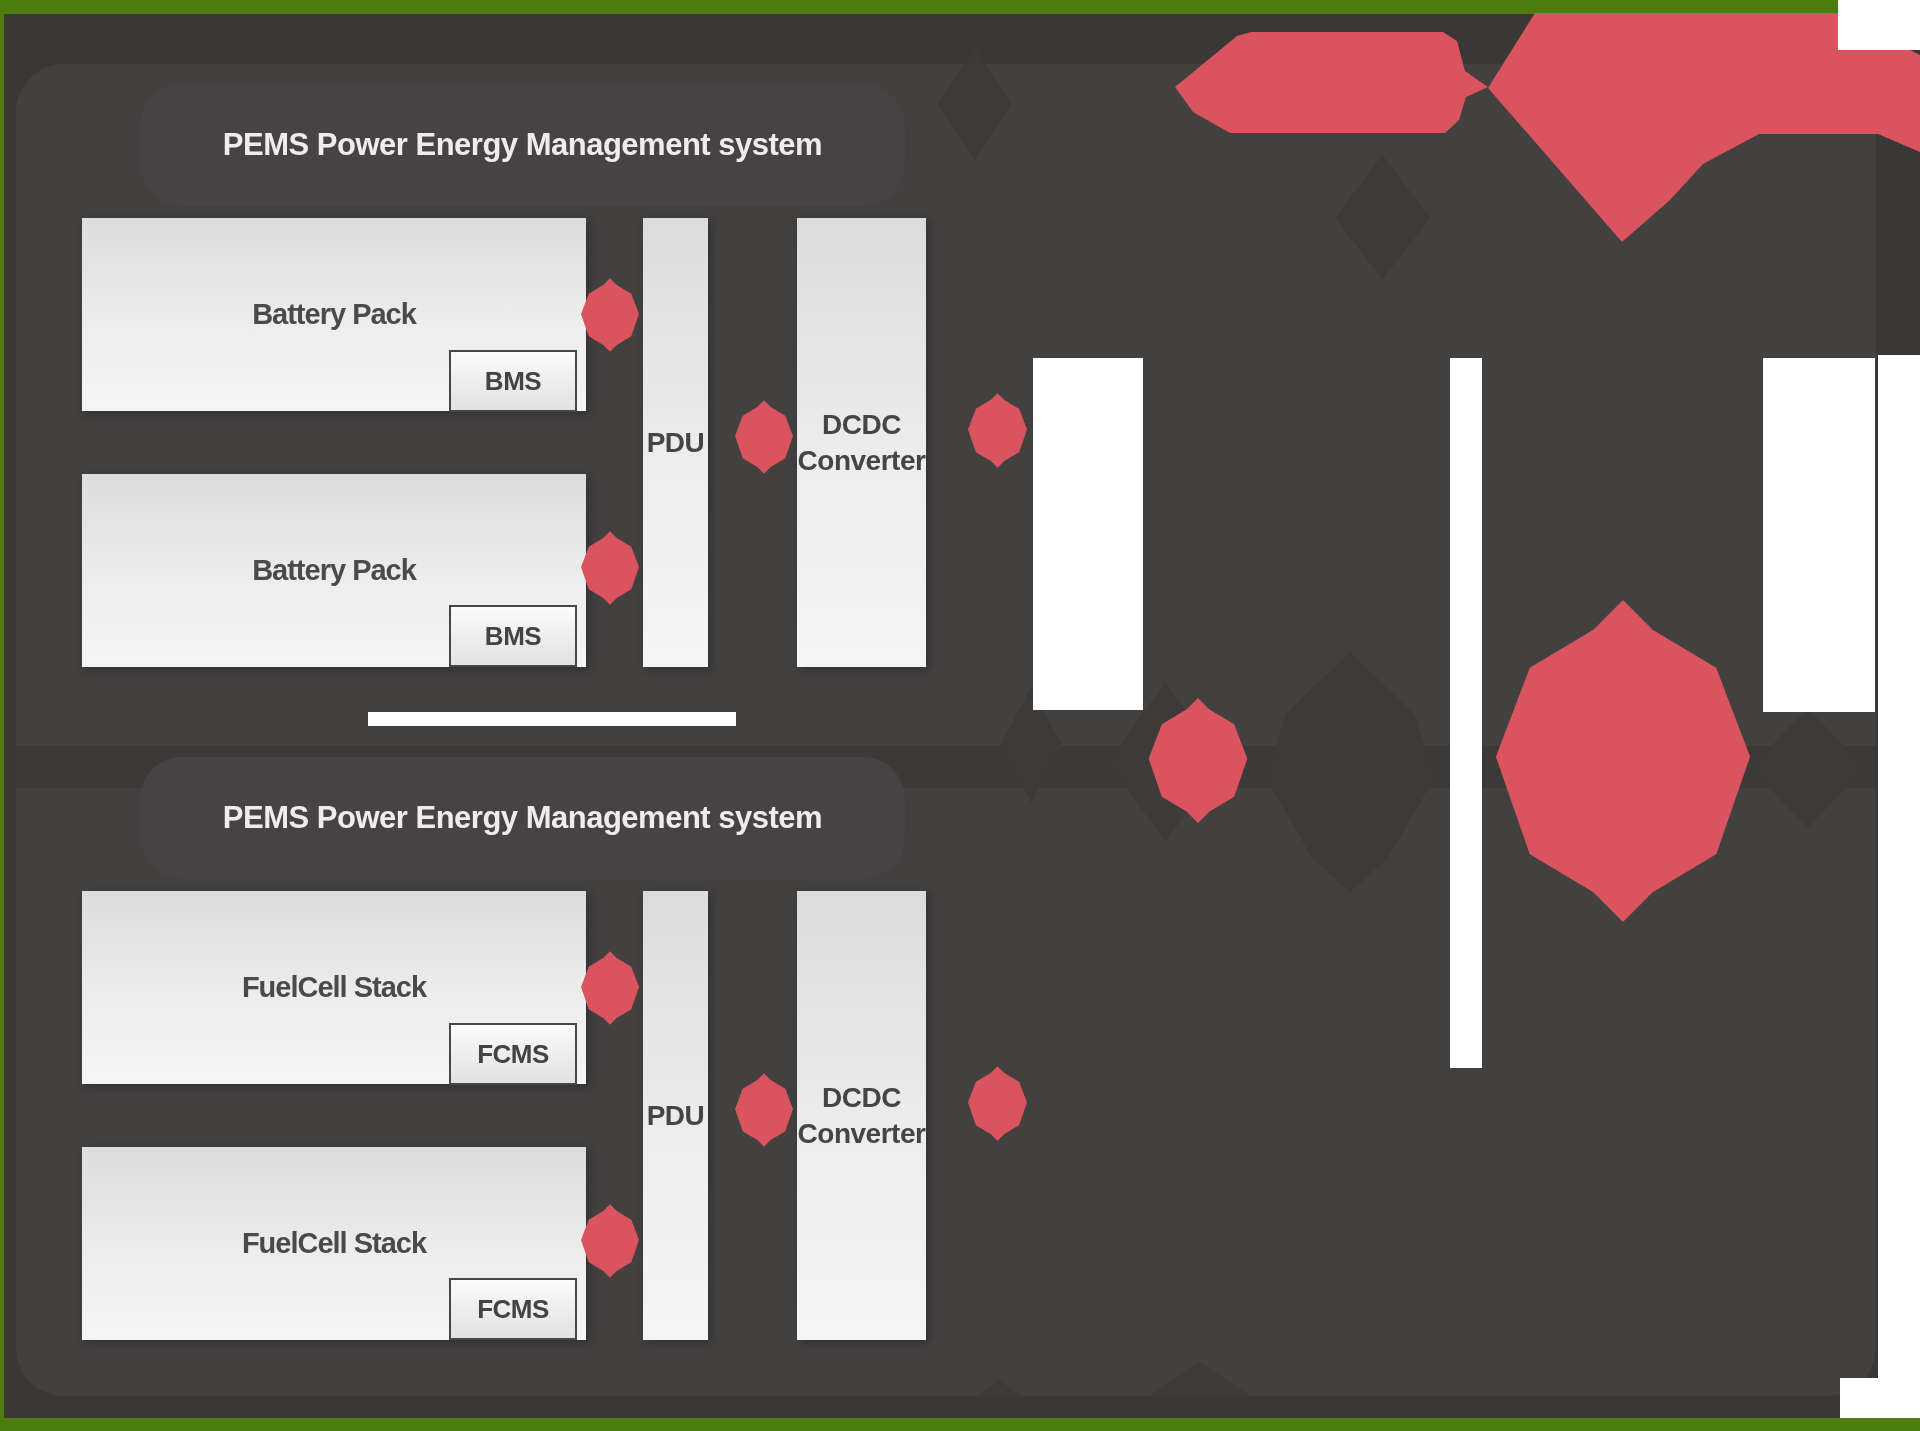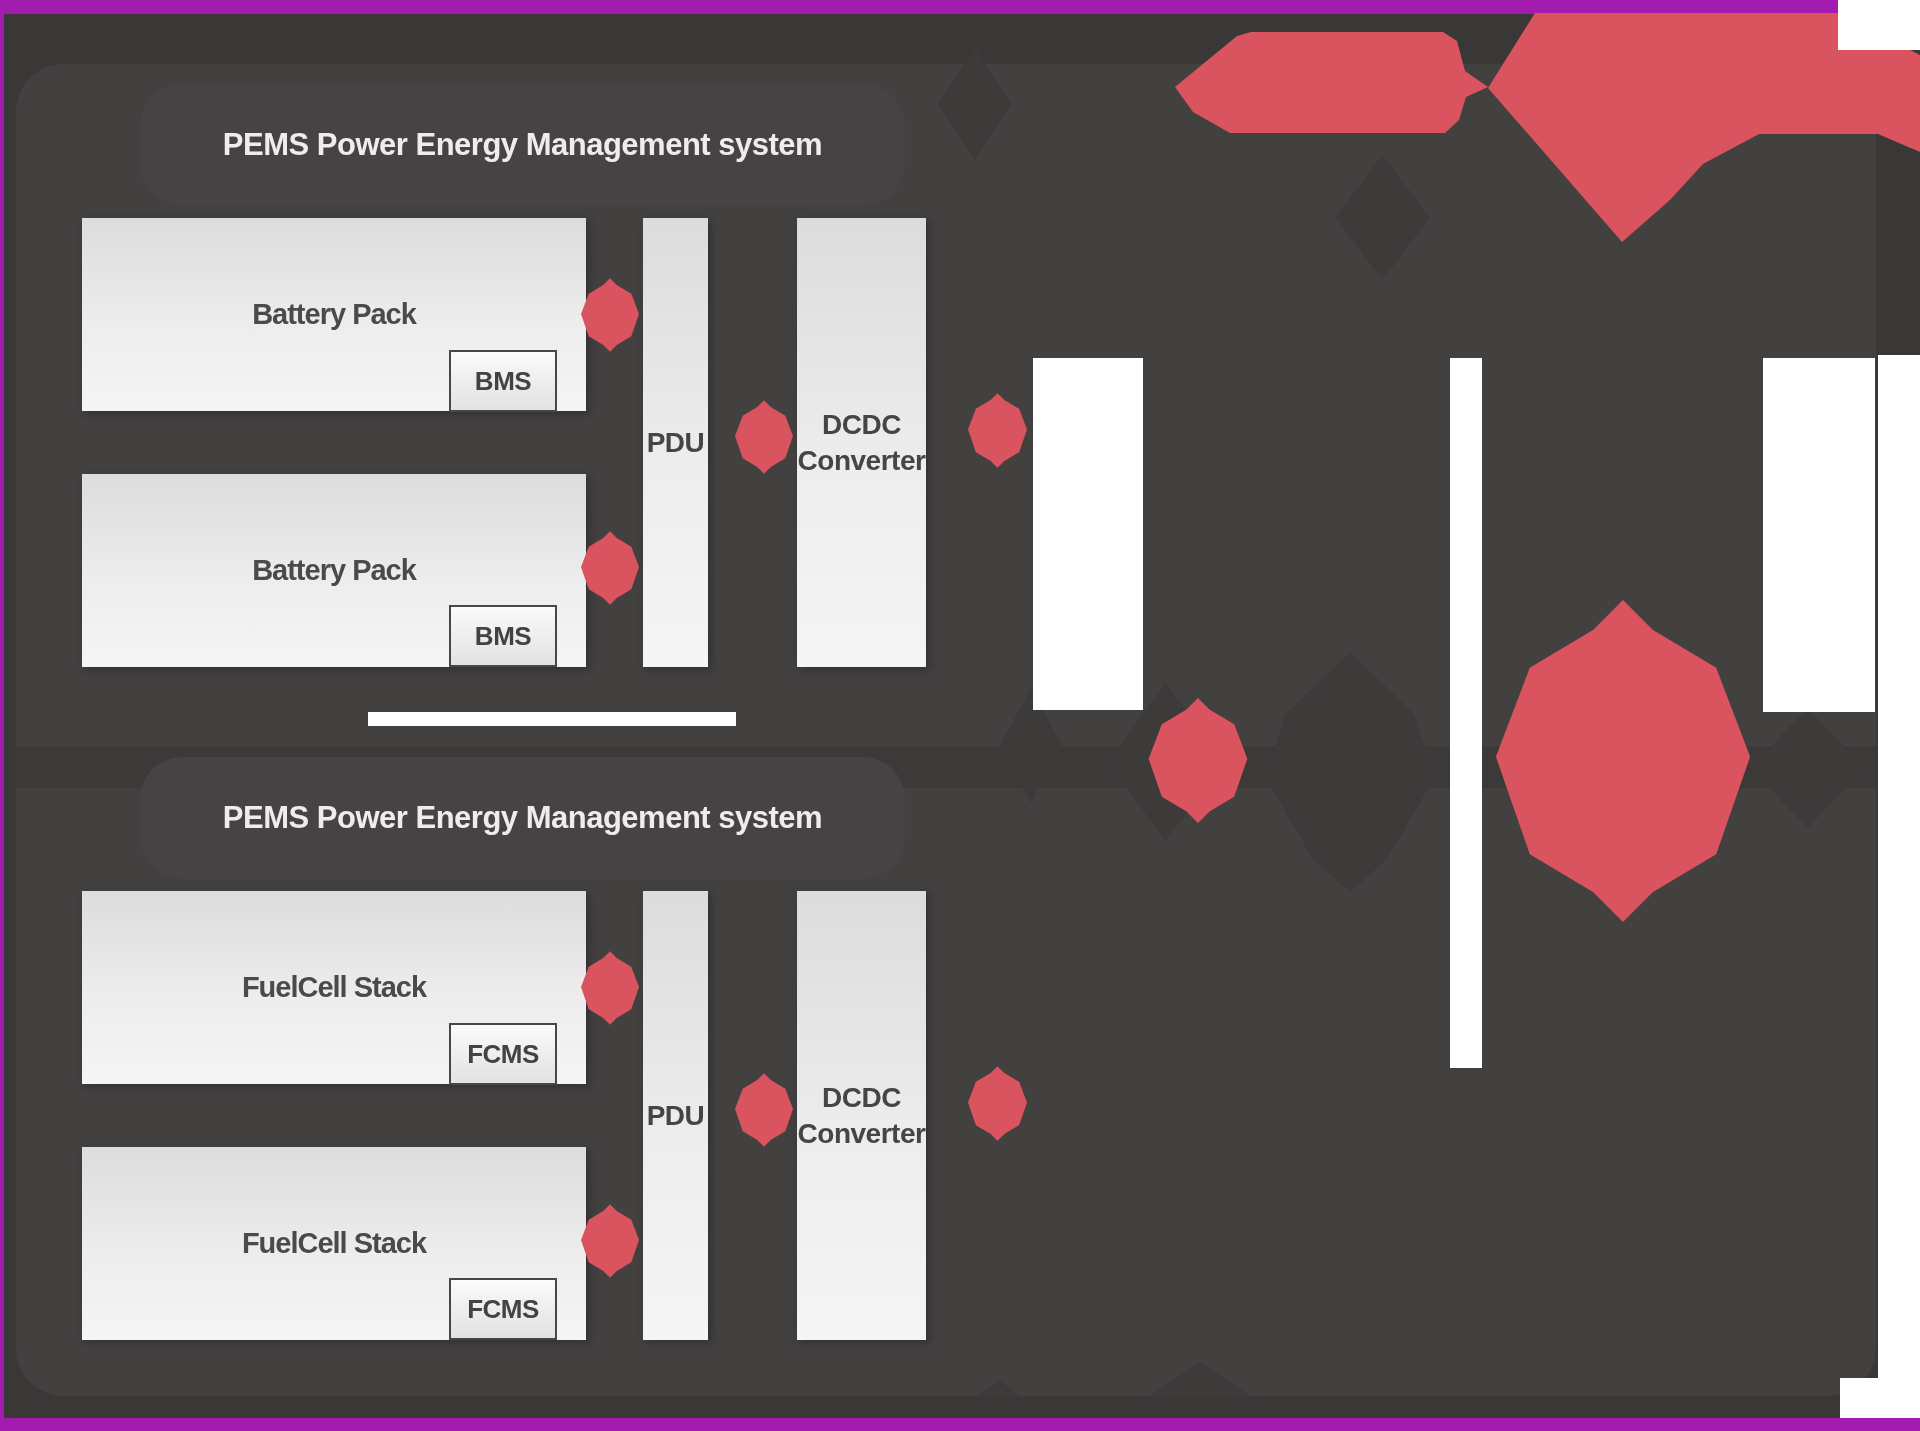--- a/index.html
+++ b/index.html
@@ -6,21 +6,21 @@
     --accent-red:#d9545f;
     --canvas-dark:#3a3737;
     --panel:#434040;
     --bubble:#474344;
     --band:#3c3939;
     --ghost:#3d3a3a;
     --title-text:#efecec;
     --box-text:#4a4a4a;
   }
   html,body{margin:0;padding:0;background:#ffffff;}
-  .page{position:relative;width:1920px;height:1431px;background:#a21caf;overflow:hidden;
+  .page{position:relative;width:1920px;height:1431px;background:#4d7c0f;overflow:hidden;
         font-family:"Liberation Sans",sans-serif;text-decoration:underline;}
   .abs{position:absolute;}
 
   
   .canvas{left:4px;top:14px;width:1916px;height:1404px;background:var(--canvas-dark);}
   .panel{left:16px;top:64px;width:1860px;height:1332px;border-radius:48px;background:var(--panel);}
   .mid-band{left:16px;top:746px;width:1860px;height:42px;background:var(--band);}
 
   
   .ghost{background:var(--ghost);}
@@ -34,21 +34,21 @@
   .bubble{left:140px;top:84px;width:765px;height:122px;border-radius:42px;background:var(--bubble);}
   .sec-title{left:140px;top:118px;width:765px;text-align:center;font-size:31px;font-weight:600;
              letter-spacing:-0.5px;line-height:54px;color:var(--title-text);white-space:nowrap;}
 
   .lightbox{background:linear-gradient(180deg,#dcdcdc 0%,#ededed 55%,#f5f5f5 100%);
             box-shadow:3px 3px 9px rgba(0,0,0,0.28);
             display:flex;align-items:center;justify-content:center;}
   .box-main{left:82px;width:504px;height:193px;font-size:29px;font-weight:600;letter-spacing:-1px;
             color:var(--box-text);}
   .box-main.m1{top:218px;} .box-main.m2{top:474px;}
-  .box-sub{left:449px;width:108px;height:62px;box-sizing:border-box;border:2px solid #494646;
+  .box-sub{left:449px;width:128px;height:62px;box-sizing:border-box;border:2px solid #494646;
            background:linear-gradient(180deg,#fbfbfb 0%,#efefef 45%,#e2e2e2 100%);
            display:flex;align-items:center;justify-content:center;
            font-size:26px;font-weight:600;letter-spacing:-0.5px;color:#434343;}
   .box-sub.s1{top:350px;} .box-sub.s2{top:605px;}
   .pdu-col{left:643px;top:218px;width:65px;height:449px;font-size:28px;font-weight:600;
            letter-spacing:-0.5px;color:#454545;}
   .dcdc-col{left:797px;top:218px;width:129px;height:449px;flex-direction:column;
             font-size:28px;font-weight:600;letter-spacing:-0.5px;color:#454545;line-height:36px;
             text-align:center;}
 

